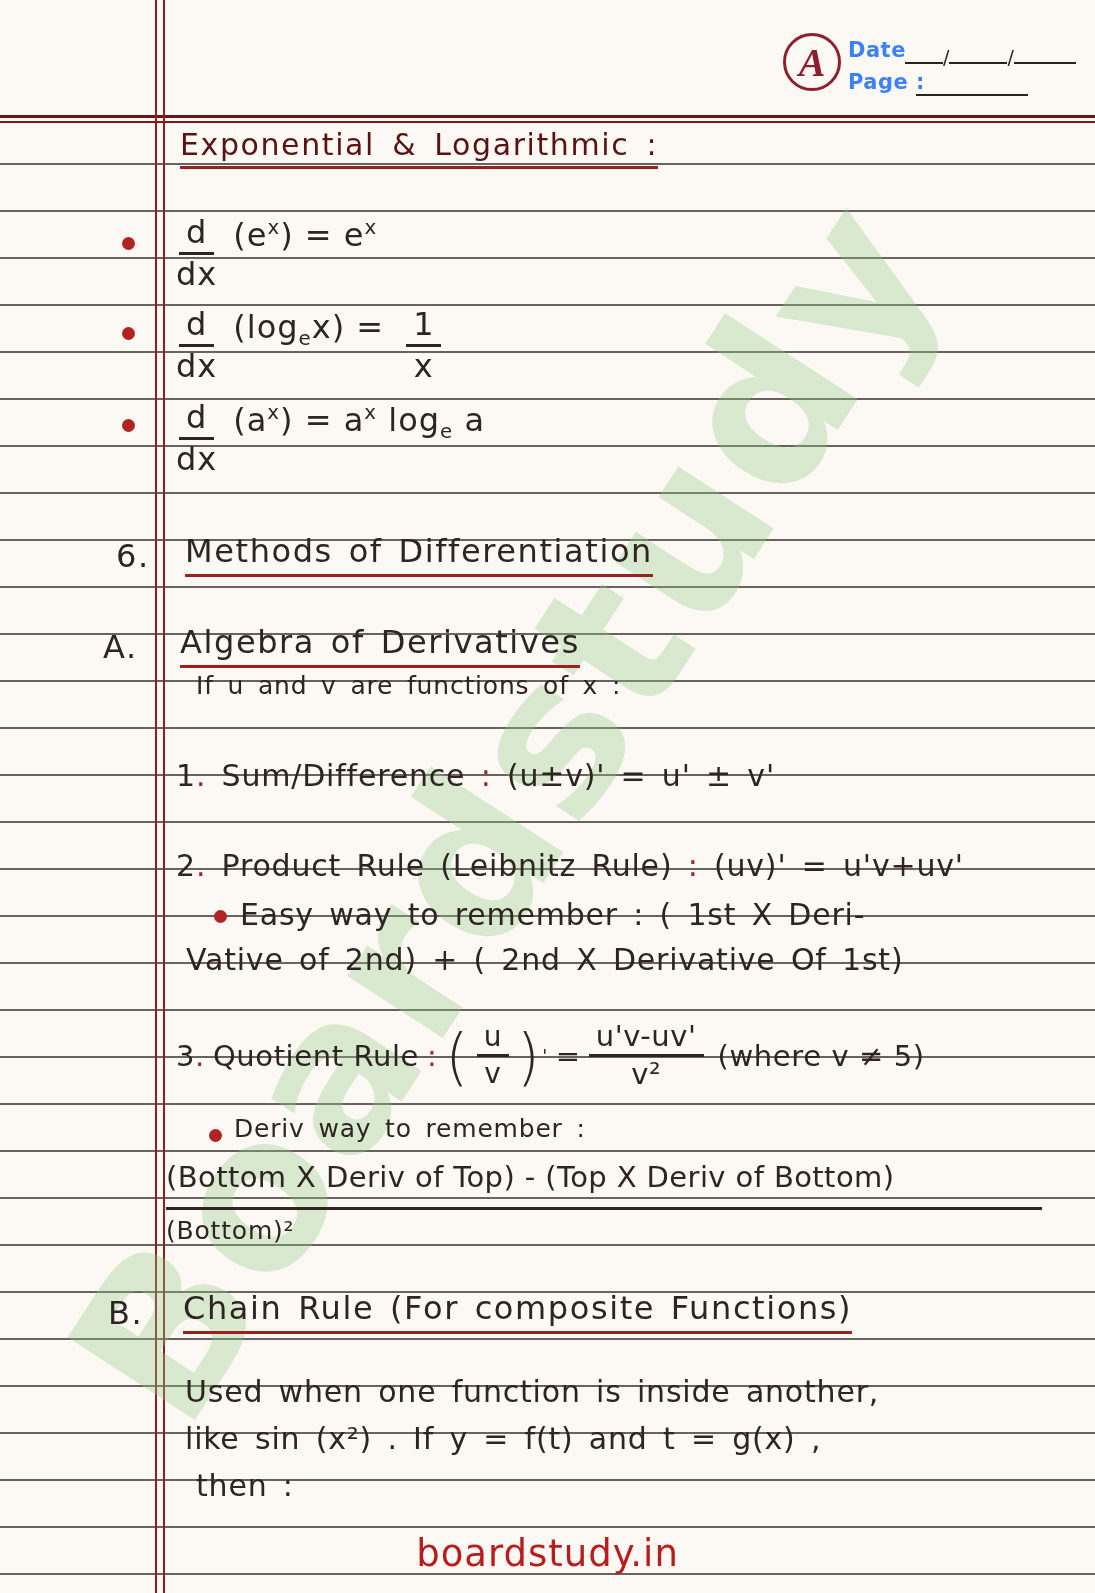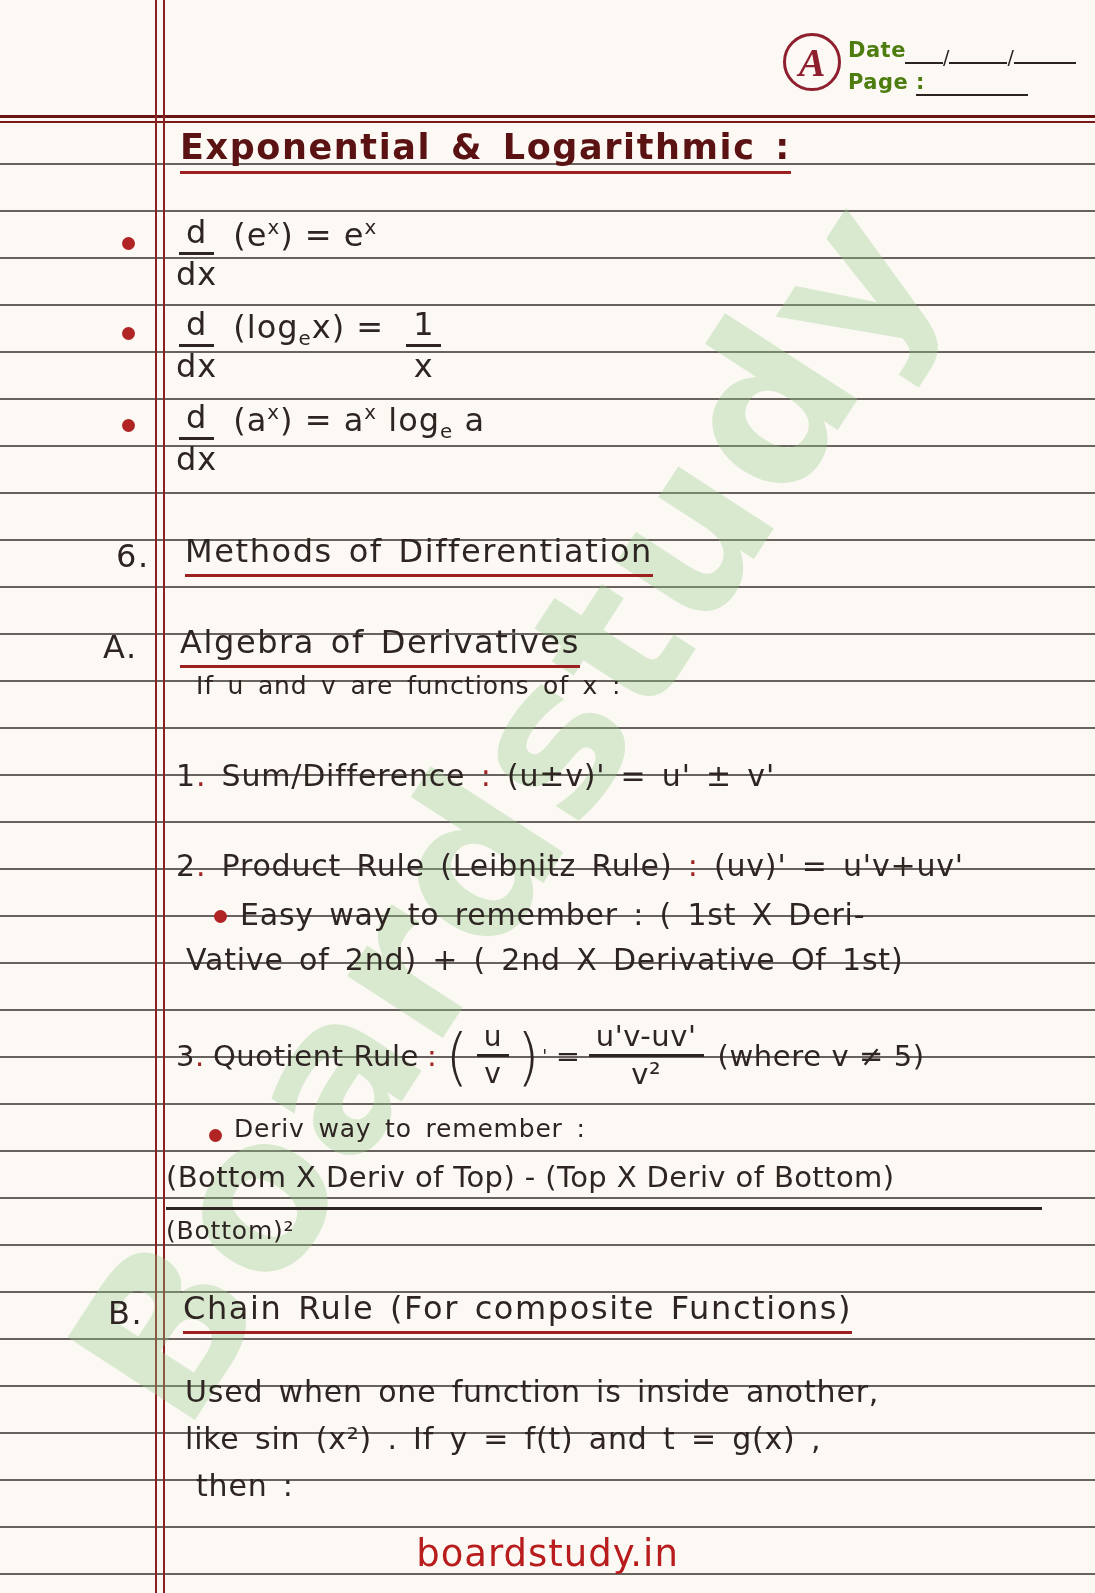--- a/index.html
+++ b/index.html
@@ -33,33 +33,33 @@
   sup{font-size:0.62em}
   sub{font-size:0.62em}
   .frac{display:inline-flex;flex-direction:column;align-items:center;text-align:center;line-height:1.15;}
   .frac .top{border-bottom:3px solid currentColor;padding:0 7px 1px}
   .frac .bot{padding-top:1px}
   .deriv{display:flex;align-items:flex-start;gap:16px;font-size:32px;letter-spacing:1px}
   .deriv .expr{padding-top:2px}
   .body-30{font-size:30px;letter-spacing:0.8px;word-spacing:5px}
   .body-31{font-size:25px;letter-spacing:0.8px;word-spacing:5px}
   .h-32{font-size:32px;letter-spacing:1.6px;word-spacing:4px}
-  .title-35{font-size:35px;font-weight:700;letter-spacing:1.6px;word-spacing:6px}
+  .title-35{font-size:30px;font-weight:400;letter-spacing:1.6px;word-spacing:6px}
   .qrow{display:flex;align-items:center;gap:8px;font-size:29px;letter-spacing:0.6px}
   .bigp{font-size:58px;font-weight:300;line-height:1;transform:scaleY(1.08)}
   .bigfrac-num{border-bottom:3.6px solid #2e2522;padding-bottom:13px;width:876px;font-size:29px;letter-spacing:0.4px}
   
   .stamp-circle{
     position:absolute;left:783px;top:33px;width:52px;height:52px;z-index:3;
     border:3.4px solid #8e1f2e;border-radius:50%;
     display:flex;align-items:center;justify-content:center;
     color:#8e1f2e;font-family:"Liberation Serif",serif;
     font-size:40px;font-weight:700;font-style:italic;
   }
-  .stamp-label{position:absolute;z-index:3;color:#4d7c0f;font-size:21px;font-weight:700;letter-spacing:0.5px}
+  .stamp-label{position:absolute;z-index:3;color:#3b82f6;font-size:21px;font-weight:700;letter-spacing:0.5px}
   .blank{display:inline-block;border-bottom:2.6px solid #2b2320;height:16px;vertical-align:baseline}
   .slash{color:#2b2320;font-size:19px}
   .footer{
     position:absolute;left:50%;top:1532px;transform:translateX(-50%);z-index:3;
     font-size:37px;color:#b91c1c;letter-spacing:1px;font-weight:500;
   }
 </style>
 </head>
 <body>
 

